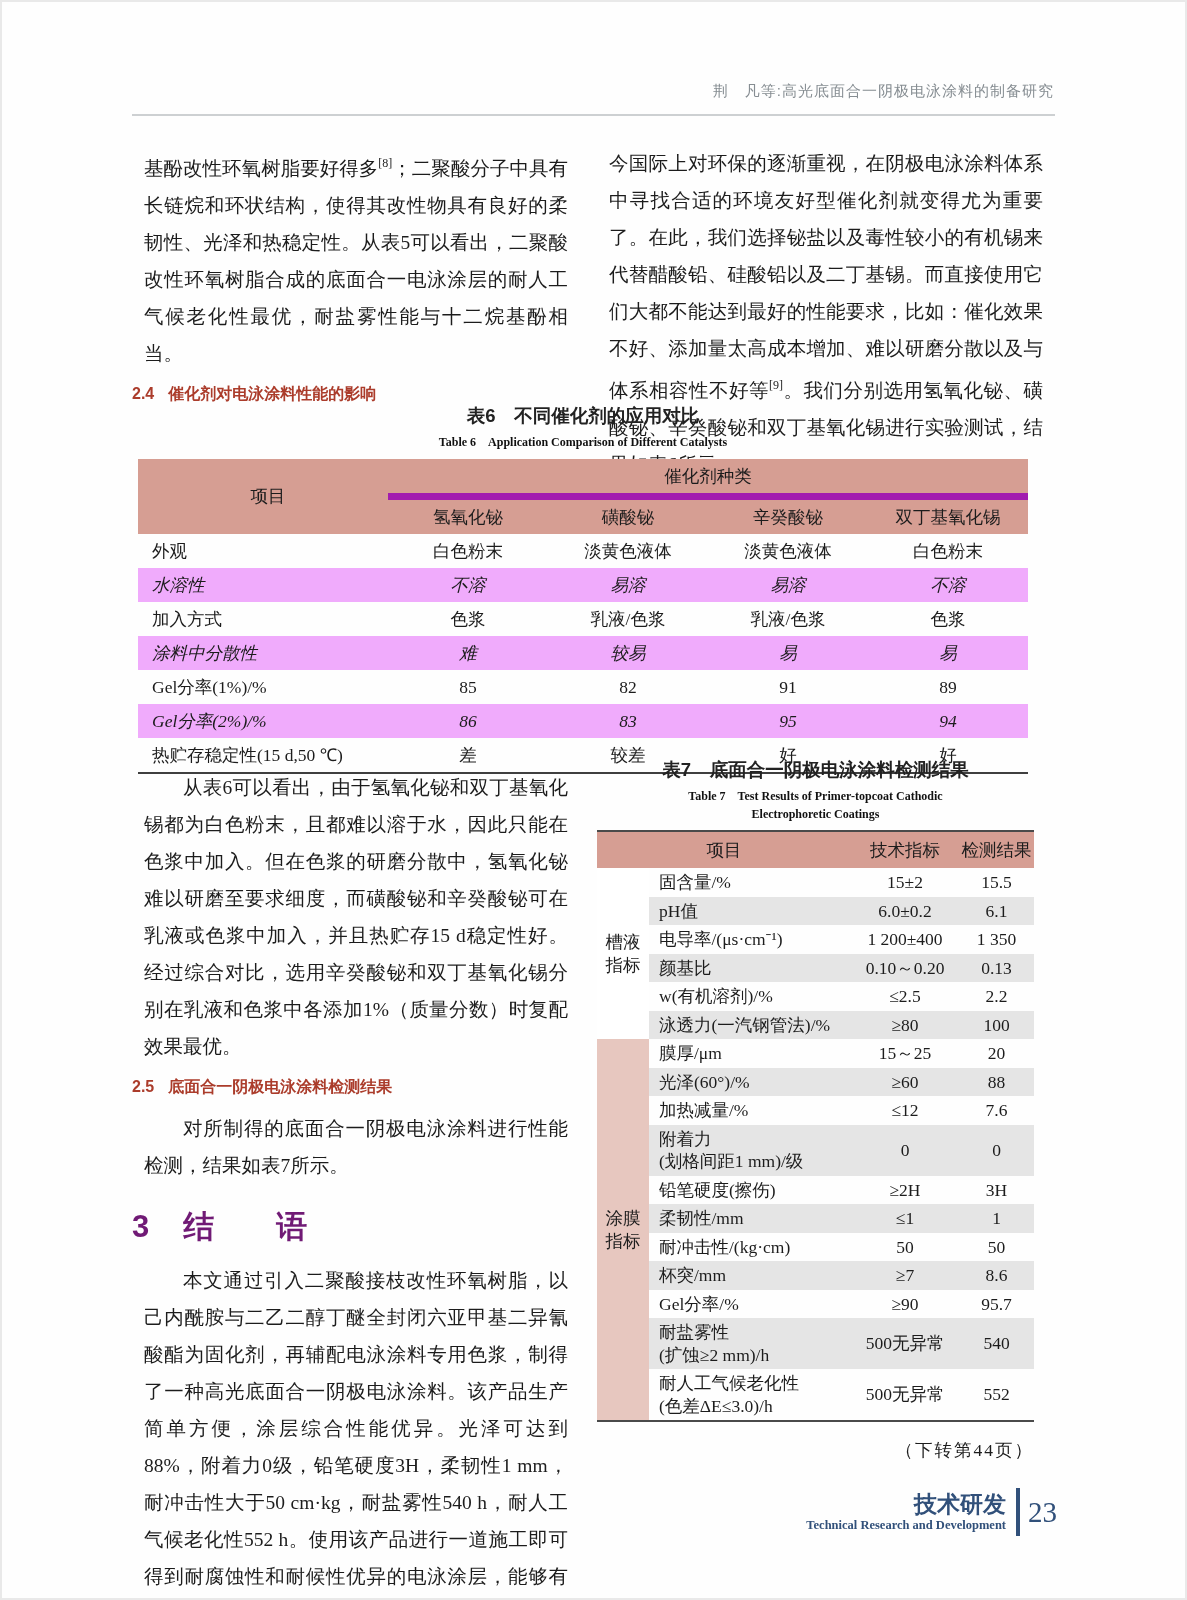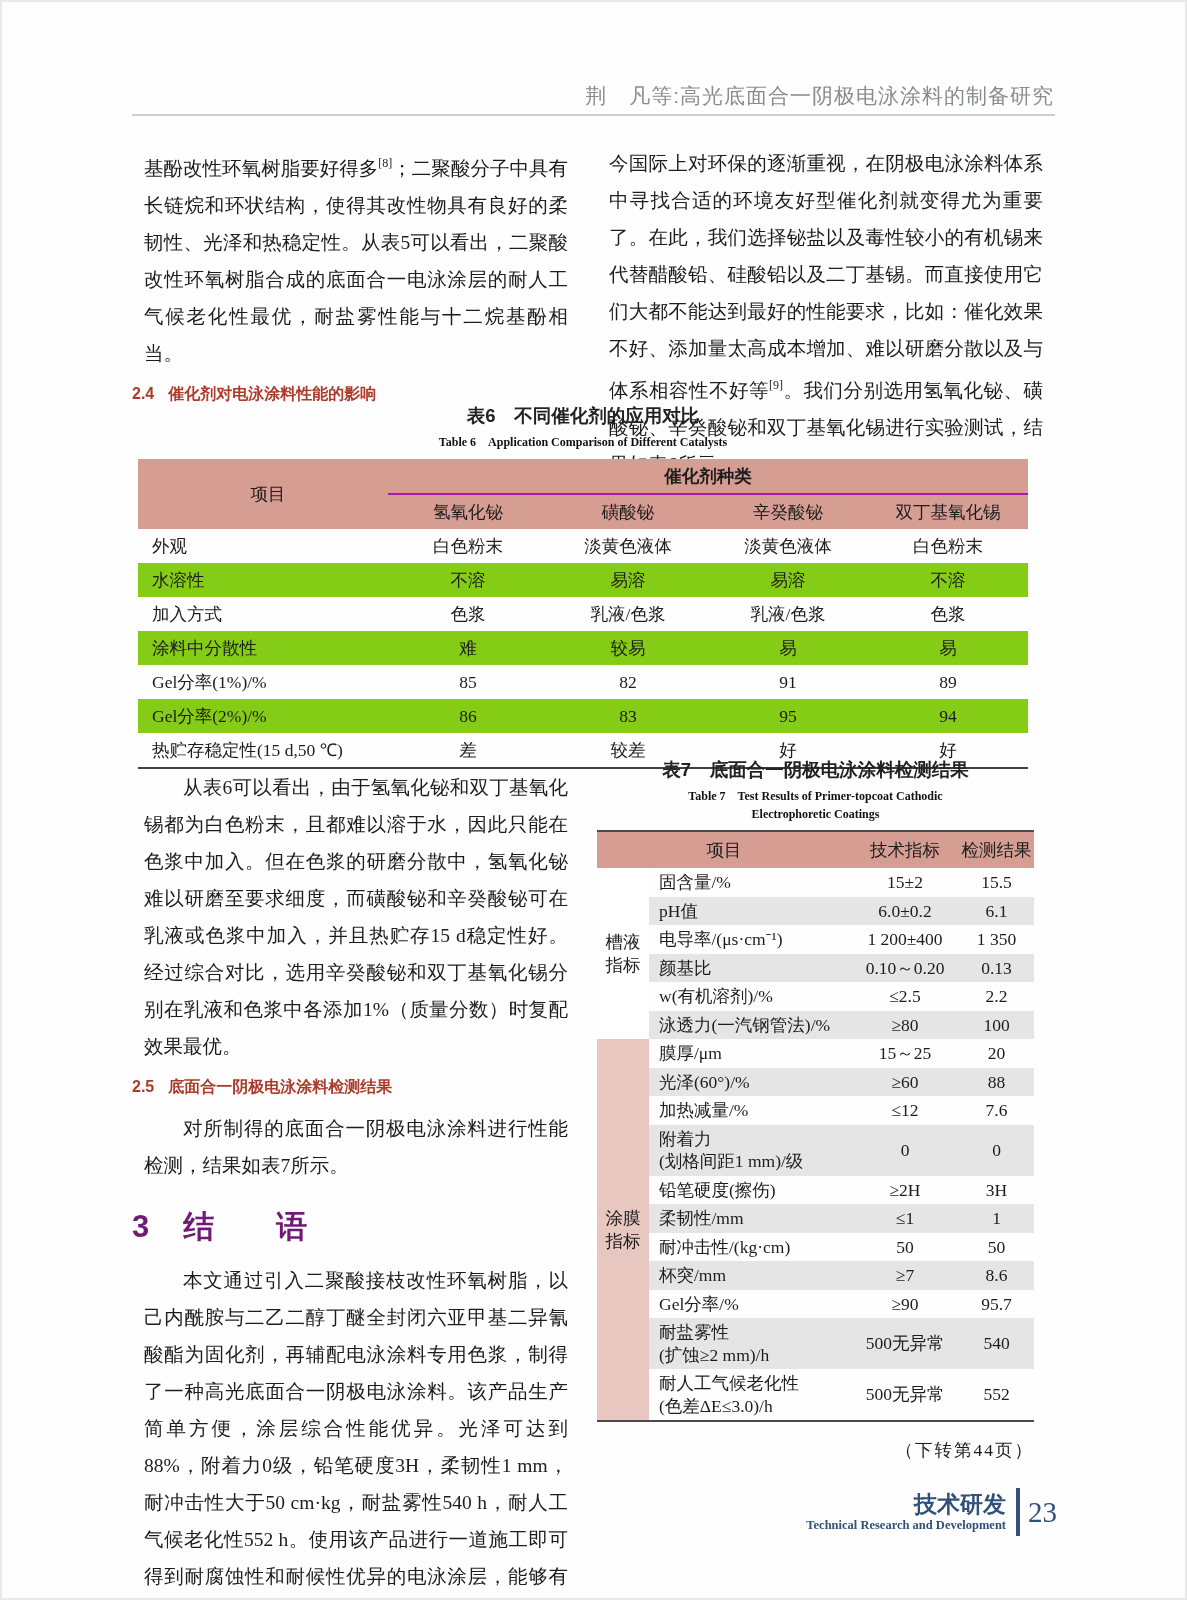--- a/index.html
+++ b/index.html
@@ -6,21 +6,21 @@
   .page {
     position:relative; width:1187px; height:1600px; background:#fefefe;
     font-family:"Liberation Serif", serif; color:#1c1c1c; overflow:hidden;
     box-shadow: inset 0 0 0 2px #e9e9e9;
   }
 
   
   .running-title{
     position:absolute; top:82px; right:133px;
     font-family:"Liberation Sans", sans-serif;
-    font-size:21px; color:#868d92; letter-spacing:1px;
+    font-size:15px; color:#868d92; letter-spacing:1px;
   }
   .header-rule{
     position:absolute; top:114px; left:132px; width:923px; height:2px; background:#cdd0d2;
   }
 
   
   .para{ font-size:19.5px; line-height:37px; text-align:justify; margin:12px; }
   .indent{ text-indent:2em; }
   sup.ref{ font-size:12px; }
 
@@ -46,22 +46,22 @@
   .cap-zh{ font-family:"Liberation Sans", sans-serif; font-weight:bold; font-size:18.5px; text-align:center; margin:0 0 6px 0; color:#222; }
   .cap-en{ font-weight:bold; font-size:12px; text-align:center; margin:0 0 8px 0; color:#111; }
 
   
   .t6-wrap{ position:absolute; top:403px; left:138px; width:890px; }
   table{ border-collapse:collapse; }
   .t6{ width:890px; table-layout:fixed; font-size:17.5px; border-bottom:2px solid #3f3f3f; }
   .t6 td{ text-align:center; padding:3px 4px; line-height:23px; height:28px; }
   .t6 .head td{ background:#d69e93; }
   .t6 td.label{ text-align:left; padding-left:14px; }
-  .t6 .group-span{ border-bottom:2px solid #a21caf;font-weight:bold; }
-  .t6 tr.alt td{ background:#84cc16; }
+  .t6 .group-span{ border-bottom:7px solid #a21caf; }
+  .t6 tr.alt td{ background:#f0abfc;font-style:italic; }
 
   
   .t7{ width:437px; table-layout:fixed; font-size:17.5px;
        border-top:2px solid #4a4a4a; border-bottom:2px solid #4a4a4a; }
   .t7 td{ padding:3px 2px; line-height:22.5px; text-align:center; vertical-align:middle; }
   .t7 .head td{ background:#d69e93; height:30px; }
   .t7 td.item{ text-align:left; padding-left:10px; white-space:pre-line; }
   .t7 td.group{ white-space:pre-line; text-align:center; }
   .t7 tr.alt td{ background:#e5e5e5; }
   .t7 td.group{ background:#ffffff; }

